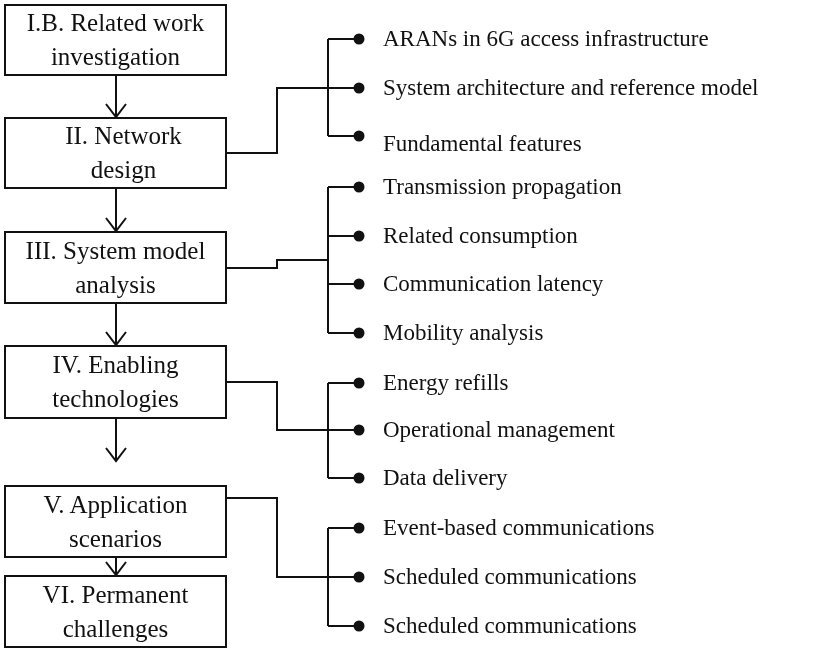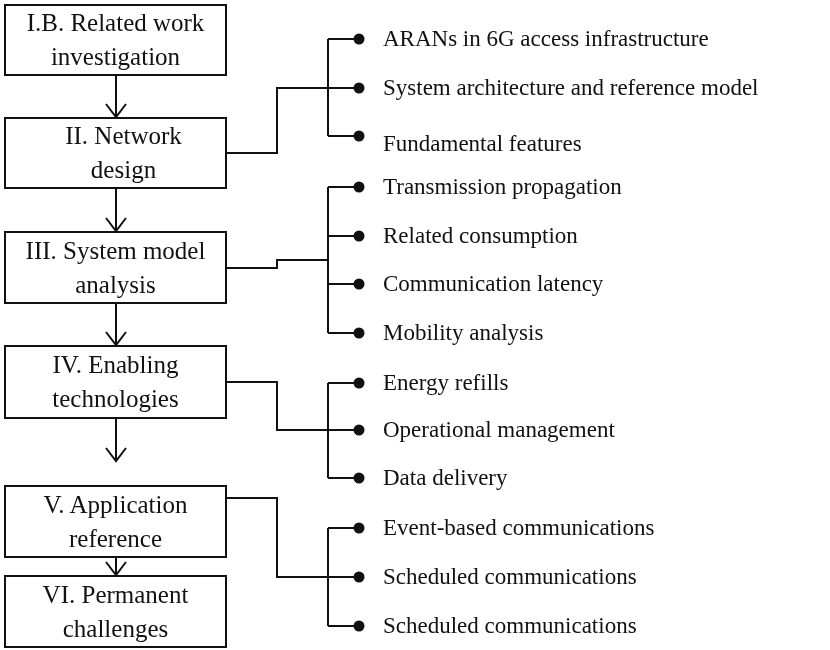--- a/index.html
+++ b/index.html
@@ -124,21 +124,21 @@
   <div class="flow-box" style="top:231px;height:73px;">
     <span>III. System model</span>
     <span>analysis</span>
   </div>
   <div class="flow-box" style="top:345px;height:74px;">
     <span>IV. Enabling</span>
     <span>technologies</span>
   </div>
   <div class="flow-box" style="top:461px;height:73px;margin-top:24px;">
     <span>V. Application</span>
-    <span>reference</span>
+    <span>scenarios</span>
   </div>
   <div class="flow-box" style="top:575px;height:73px;">
     <span>VI. Permanent</span>
     <span>challenges</span>
   </div>
 
   <div class="bullet-item" style="top:24px;">ARANs in 6G access infrastructure</div>
   <div class="bullet-item" style="top:73px;">System architecture and reference model</div>
   <div class="bullet-item" style="top:118px;margin-top:11px;">Fundamental features</div>
 

